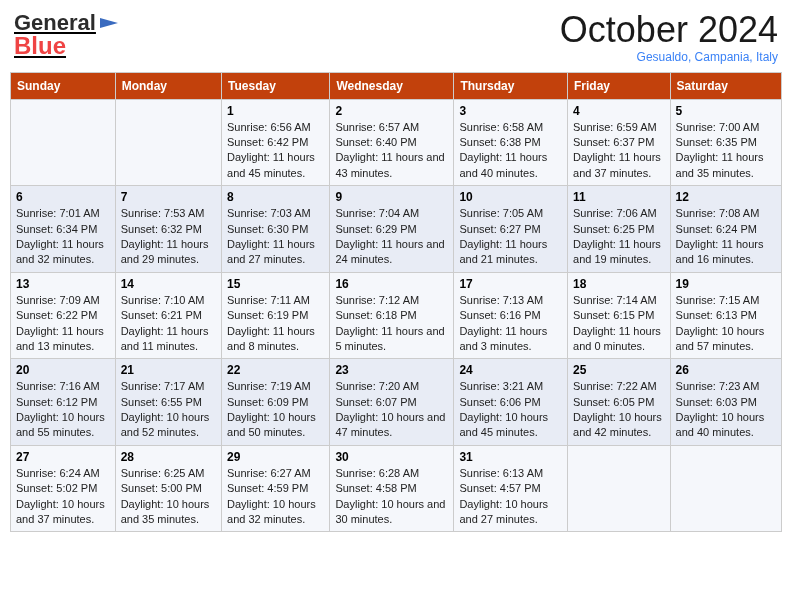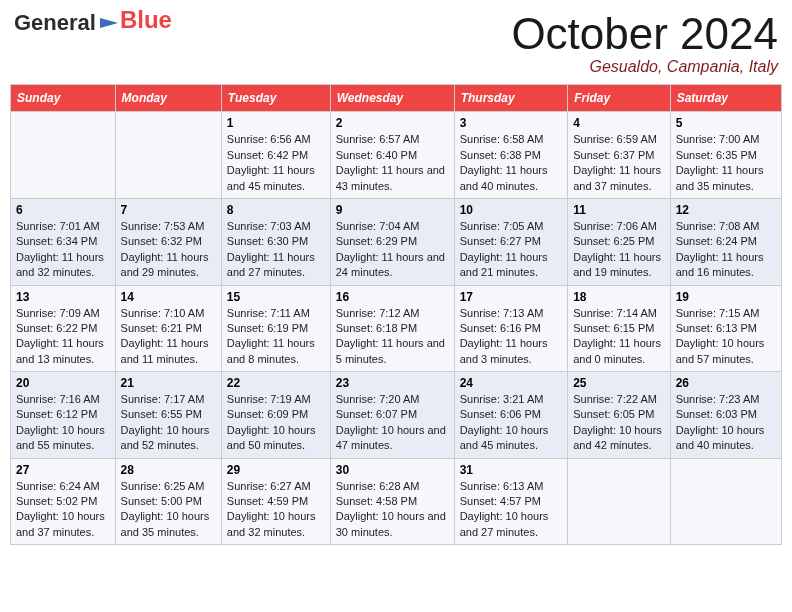--- a/index.html
+++ b/index.html
@@ -12,51 +12,50 @@
     }
     .header {
       display: flex;
       justify-content: space-between;
       align-items: flex-start;
       margin-bottom: 8px;
       padding: 0 4px;
     }
     .logo {
       display: flex;
-      flex-direction: row;
+      flex-direction: column;
       align-items: flex-start;
+      text-decoration: underline;
     }
     .title-block {
       text-align: right;
     }
     .month-title {
-      font-size: 44px;
+      font-size: 36px;
       font-weight: normal;
       color: #1a1a1a;
       line-height: 1.1;
     }
     .location {
-      font-size: 16px;
-      color: #7f1d1d;
-      font-style: italic;
+      font-size: 12px;
+      color: #3b82f6;
     }
     table {
       width: 100%;
       border-collapse: collapse;
       font-size: 11px;
     }
     thead tr th {
-      background-color: #ef4444;
+      background-color: #c2410c;
       color: white;
       text-align: left;
       padding: 6px 6px;
       font-size: 12px;
       font-weight: bold;
       border: 1px solid #ccc;
-      font-style: italic;
     }
     tbody tr td {
       border: 1px solid #ccc;
       padding: 4px 5px;
       vertical-align: top;
       background: #fff;
       min-height: 70px;
       height: 80px;
     }
     tbody tr:nth-child(odd) td {

